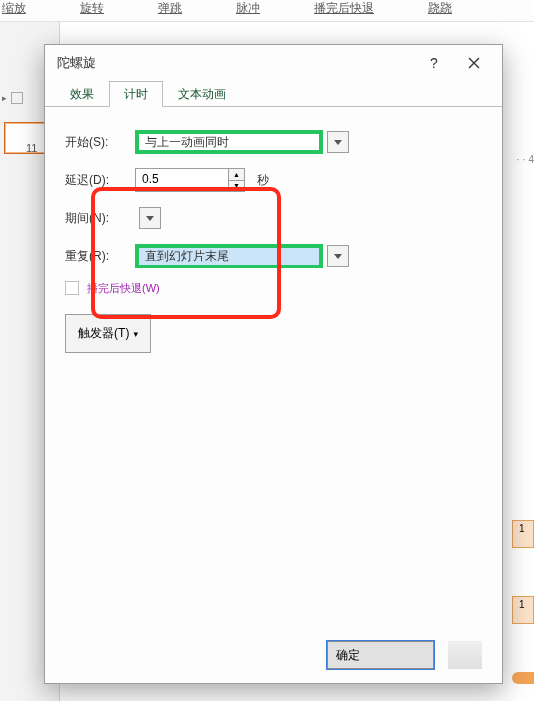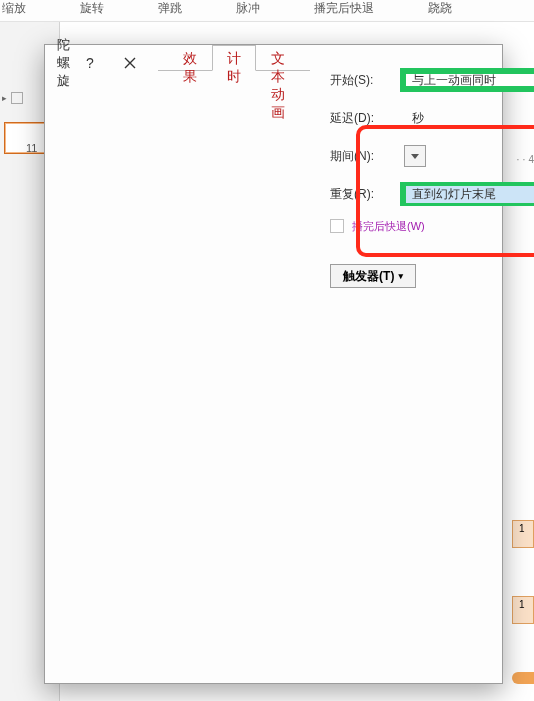--- a/index.html
+++ b/index.html
@@ -19,21 +19,21 @@
       top: 0; left: 0; right: 0;
       height: 22px;
       display: flex;
       gap: 54px;
       padding-left: 2px;
       color: #595959;
       font-size: 12px;
       background: #fdfdfd;
       border-bottom: 1px solid #e3e3e3;
     }
-    .ribbon-hints span { white-space: nowrap; }
+    .ribbon-hints span { white-space: nowrap; text-decoration: underline; }
 
     
     .left-strip {
       position: absolute;
       top: 22px;
       left: 0;
       width: 60px;
       bottom: 0;
       background: #f3f3f3;
       border-right: 1px solid #d4d4d4;
@@ -87,21 +87,21 @@
     .dialog {
       position: absolute;
       top: 44px;
       left: 44px;
       width: 459px;
       height: 640px;
       background: #fdfdfd;
       border: 1px solid #9c9c9c;
       box-shadow: 0 8px 26px rgba(0,0,0,0.35);
       display: flex;
-      flex-direction: row;
+      flex-direction: column;
     }
     .titlebar {
       height: 36px;
       display: flex;
       align-items: center;
       padding: 0 8px 0 12px;
       font-size: 13px;
       color: #333;
     }
     .titlebar .title { flex: 1; }
@@ -115,22 +115,22 @@
     
     .tabs {
       display: flex;
       padding: 0 10px;
       height: 26px;
       border-bottom: 1px solid #bdbdbd;
       gap: 0;
     }
     .tab {
       padding: 4px 14px 0 14px;
-      font-size: 14px;
-      color:#b91c1c;
+      font-size: 12px;
+      color:#14532d;
       border: 1px solid transparent;
       border-bottom: none;
       height: 26px;
       position: relative;
     }
     .tab.active {
       background: #fdfdfd;
       border: 1px solid #bdbdbd;
       border-bottom: 1px solid #fdfdfd;
       margin-bottom: -1px;
@@ -151,21 +151,21 @@
     .row .lbl {
       width: 62px;
       font-size: 12px;
       color: #333;
     }
     .row .gap { width: 8px; }
 
     .combo {
       height: 24px;
       width: 188px;
-      border: 6px solid #22c55e;
+      border: 4px solid #22c55e;
       background: #fff;
       display:flex;
       align-items:center;
     }
     .combo .ctext {
       flex:1;
       padding: 0 6px;
       font-size:12px;
       color:#333;
       white-space:nowrap;
@@ -222,29 +222,28 @@
       color:#a21caf;
     }
     .checkbox-row .cb {
       width:14px;height:14px;
       border:1px solid #c0c0c0;
       margin-right:8px;
       background:#fff;
     }
 
     .trigger-btn {
-      margin-top: 30px;
-      height: 24px;
+      margin-top: 18px;
+      height: 39px;
       width: 86px;
       border:1px solid #9c9c9c;
       background:#f4f4f4;
       display:flex;align-items:center;justify-content:center;
       font-size:12px;
       gap:4px;
-      font-weight:bold;
     }
     .trigger-btn .arr { font-size:9px; }
 
     
     .red-rect {
       position:absolute;
       border: 4px solid #ff2a1a;
       border-radius: 10px;
       pointer-events:none;
     }
@@ -337,20 +336,27 @@
       <div class="combo-arrow">
         <svg width="8" height="5" viewBox="0 0 8 5">
             <path d="M0 0 L4 5 L8 0 Z" fill="#555"></path>
           </svg>
       </div>
     </div>
 
     <div class="row">
       <div class="lbl"><span class="lbl-txt">延迟(D):</span></div>
       <div class="gap"></div>
+      <div class="spinner">
+        <div class="sval">0.5</div>
+        <div class="spin-btns">
+          <div>▲</div>
+          <div>▼</div>
+        </div>
+      </div>
       <div class="unit">秒</div>
     </div>
 
     <div class="row">
       <div class="lbl"><span class="lbl-txt">期间(N):</span></div>
       <div class="gap"></div>
       <div class="combo-arrow">
         <svg width="8" height="5" viewBox="0 0 8 5">
             <path d="M0 0 L4 5 L8 0 Z" fill="#555"></path>
           </svg>

